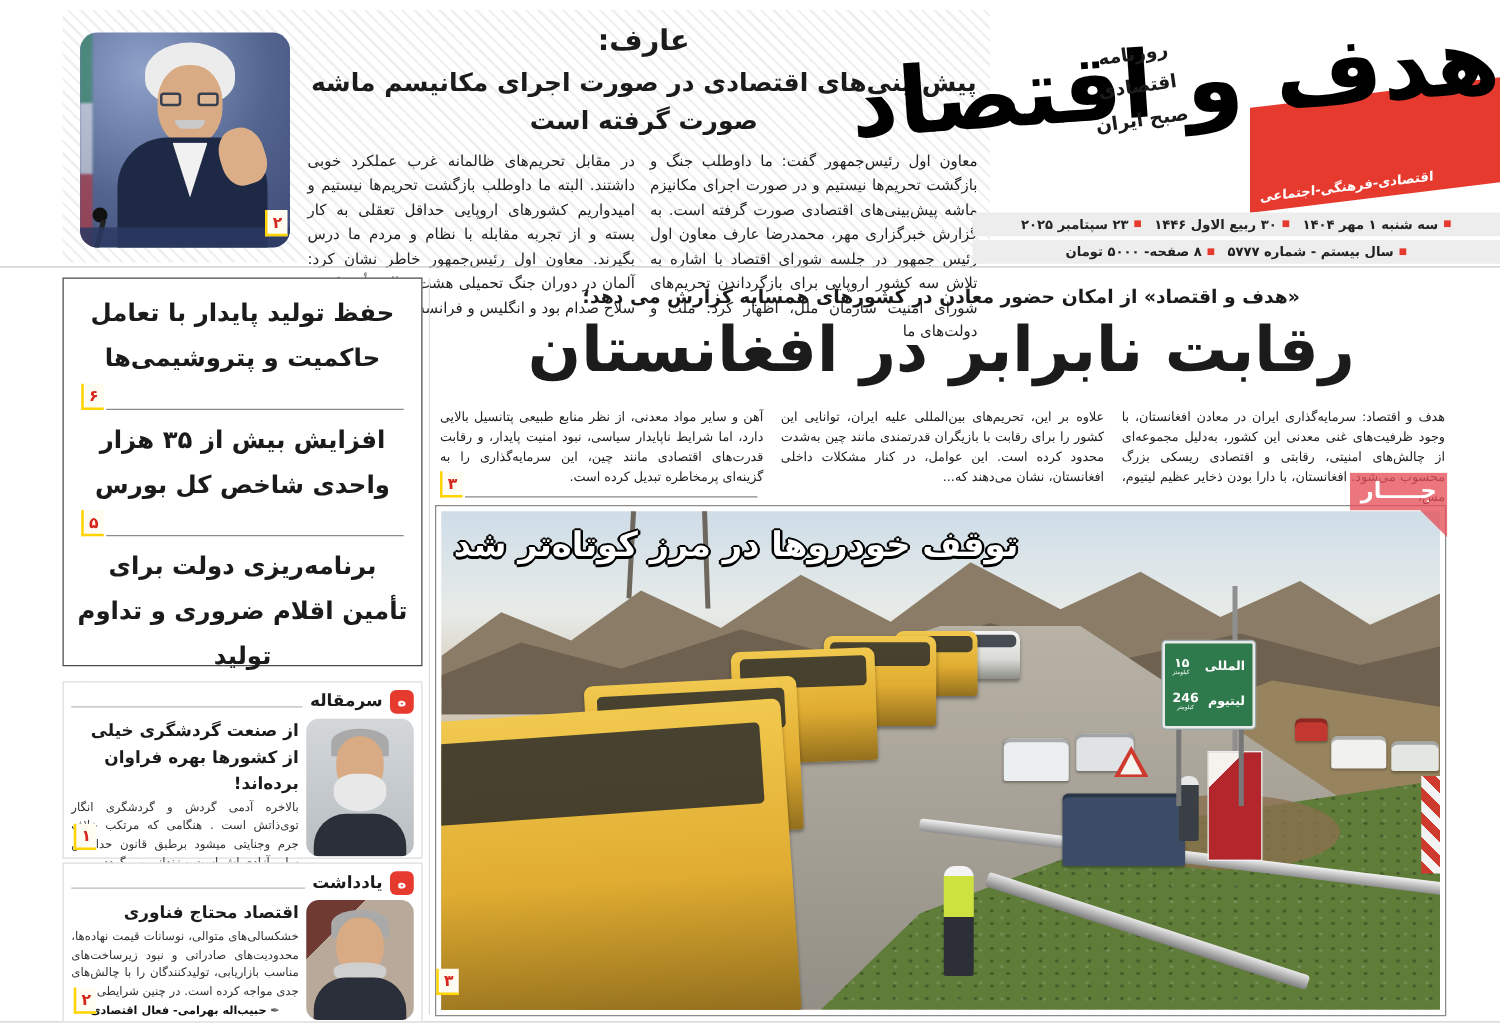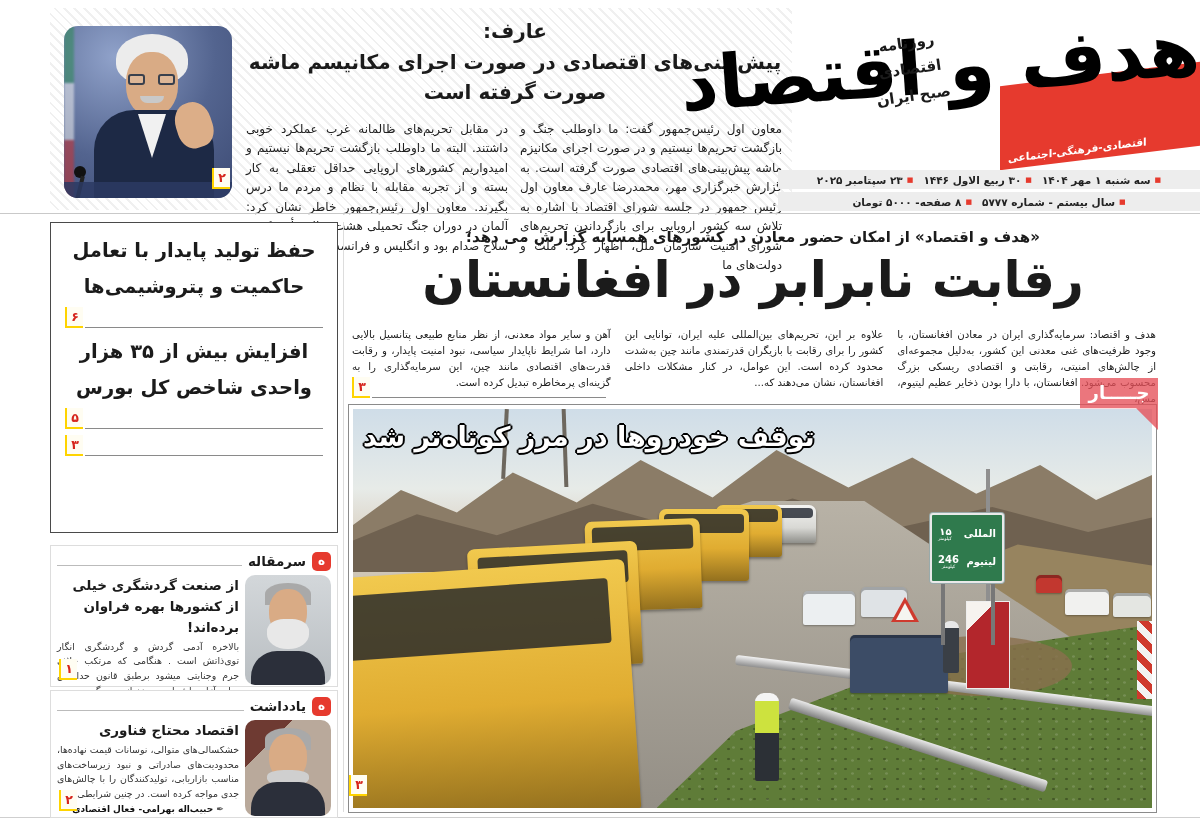--- a/index.html
+++ b/index.html
@@ -22,21 +22,21 @@
   .ar-must{position:absolute;left:76px;top:70px;width:24px;height:7px;border-radius:0 0 8px 8px;background:#c9c9c9;}
   .ar-suit{position:absolute;left:30px;top:84px;width:120px;height:90px;border-radius:40px 40px 0 0;background:#1d2945;}
   .ar-shirt{position:absolute;left:74px;top:88px;width:28px;height:44px;background:#f1f1f1;clip-path:polygon(0 0,100% 0,50% 100%);}
   .ar-hand{position:absolute;left:112px;top:76px;width:36px;height:46px;border-radius:45% 45% 40% 40%;
         background:#dcae88;transform:rotate(-18deg);}
   .ar-mic{position:absolute;left:10px;top:140px;width:12px;height:12px;border-radius:50%;background:#111;}
   .ar-mic2{position:absolute;left:14px;top:150px;width:4px;height:24px;background:#222;transform:rotate(14deg);}
   .ar-desk{position:absolute;left:0;bottom:0;width:100%;height:16px;background:#2b3a63;opacity:.85;}
 
   .aref-head{left:196px;right:8px;top:10px;text-align:center;}
-  .aref-kicker{font-size:20px;font-weight:bold;line-height:1.35;}
+  .aref-kicker{font-size:23px;font-weight:bold;line-height:1.35;}
   .aref-title{font-size:20px;font-weight:bold;line-height:1.5;margin-top:2px;}
   .aref-body{left:196px;right:10px;top:112px;bottom:6px;display:flex;gap:12px;}
   .aref-col{flex:1;font-size:12px;line-height:1.62;text-align:justify;color:#222;}
 
   
   .pbadge{width:18px;height:21px;line-height:20px;text-align:center;font-size:12.5px;font-weight:bold;color:#d6261d;
         background:#fffdf2;border-left:2.5px solid #ffd400;border-bottom:2.5px solid #ffd400;}
   .aref .pbadge{position:absolute;left:162px;top:160px;}
 
   
@@ -218,20 +218,21 @@
     <div class="sb-title">حفظ تولید پایدار با تعامل حاکمیت و پتروشیمی‌ها</div>
     <div class="sb-rule">
       <span class="pbadge">۶</span>
       <span class="line"></span>
     </div>
     <div class="sb-title">افزایش بیش از ۳۵ هزار واحدی شاخص کل بورس</div>
     <div class="sb-rule">
       <span class="pbadge">۵</span>
       <span class="line"></span>
     </div>
+    <div class="sb-title">برنامه‌ریزی دولت برای تأمین اقلام ضروری و تداوم تولید</div>
     <div class="sb-rule">
       <span class="pbadge">۳</span>
       <span class="line"></span>
     </div>
   </div>
 
   <div class="abs ms-kicker">«هدف و اقتصاد»  از امکان حضور معادن در کشورهای همسایه گزارش می دهد؛</div>
   <div class="abs ms-head">رقابت نابرابر در افغانستان</div>
   <div class="abs ms-cols">
     <div class="ms-col">هدف و اقتصاد: سرمایه‌گذاری ایران در معادن افغانستان، با وجود ظرفیت‌های غنی معدنی این کشور، به‌دلیل مجموعه‌ای از چالش‌های امنیتی، رقابتی و اقتصادی ریسکی بزرگ محسوب می‌شود. افغانستان، با دارا بودن ذخایر عظیم لیتیوم، مس،</div>

